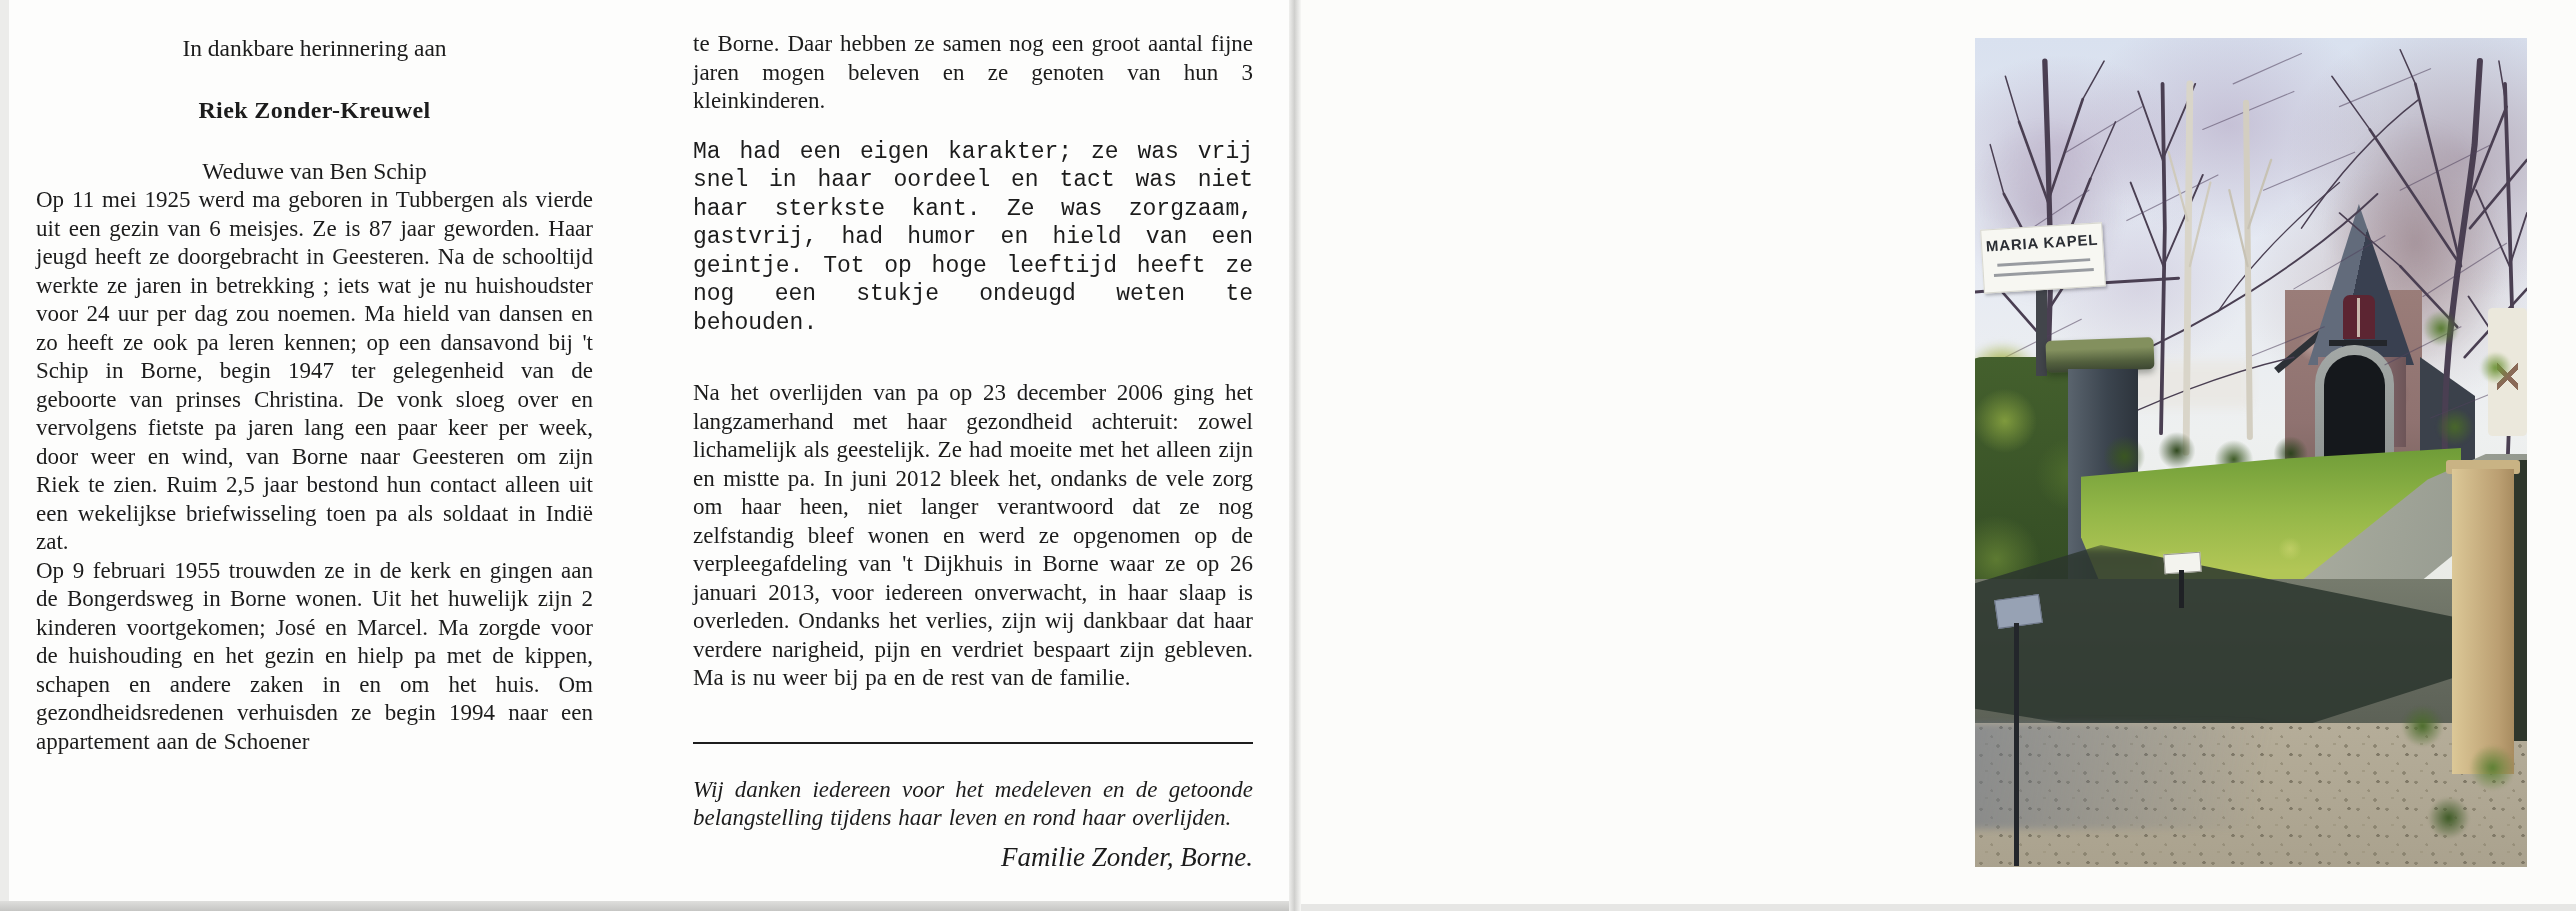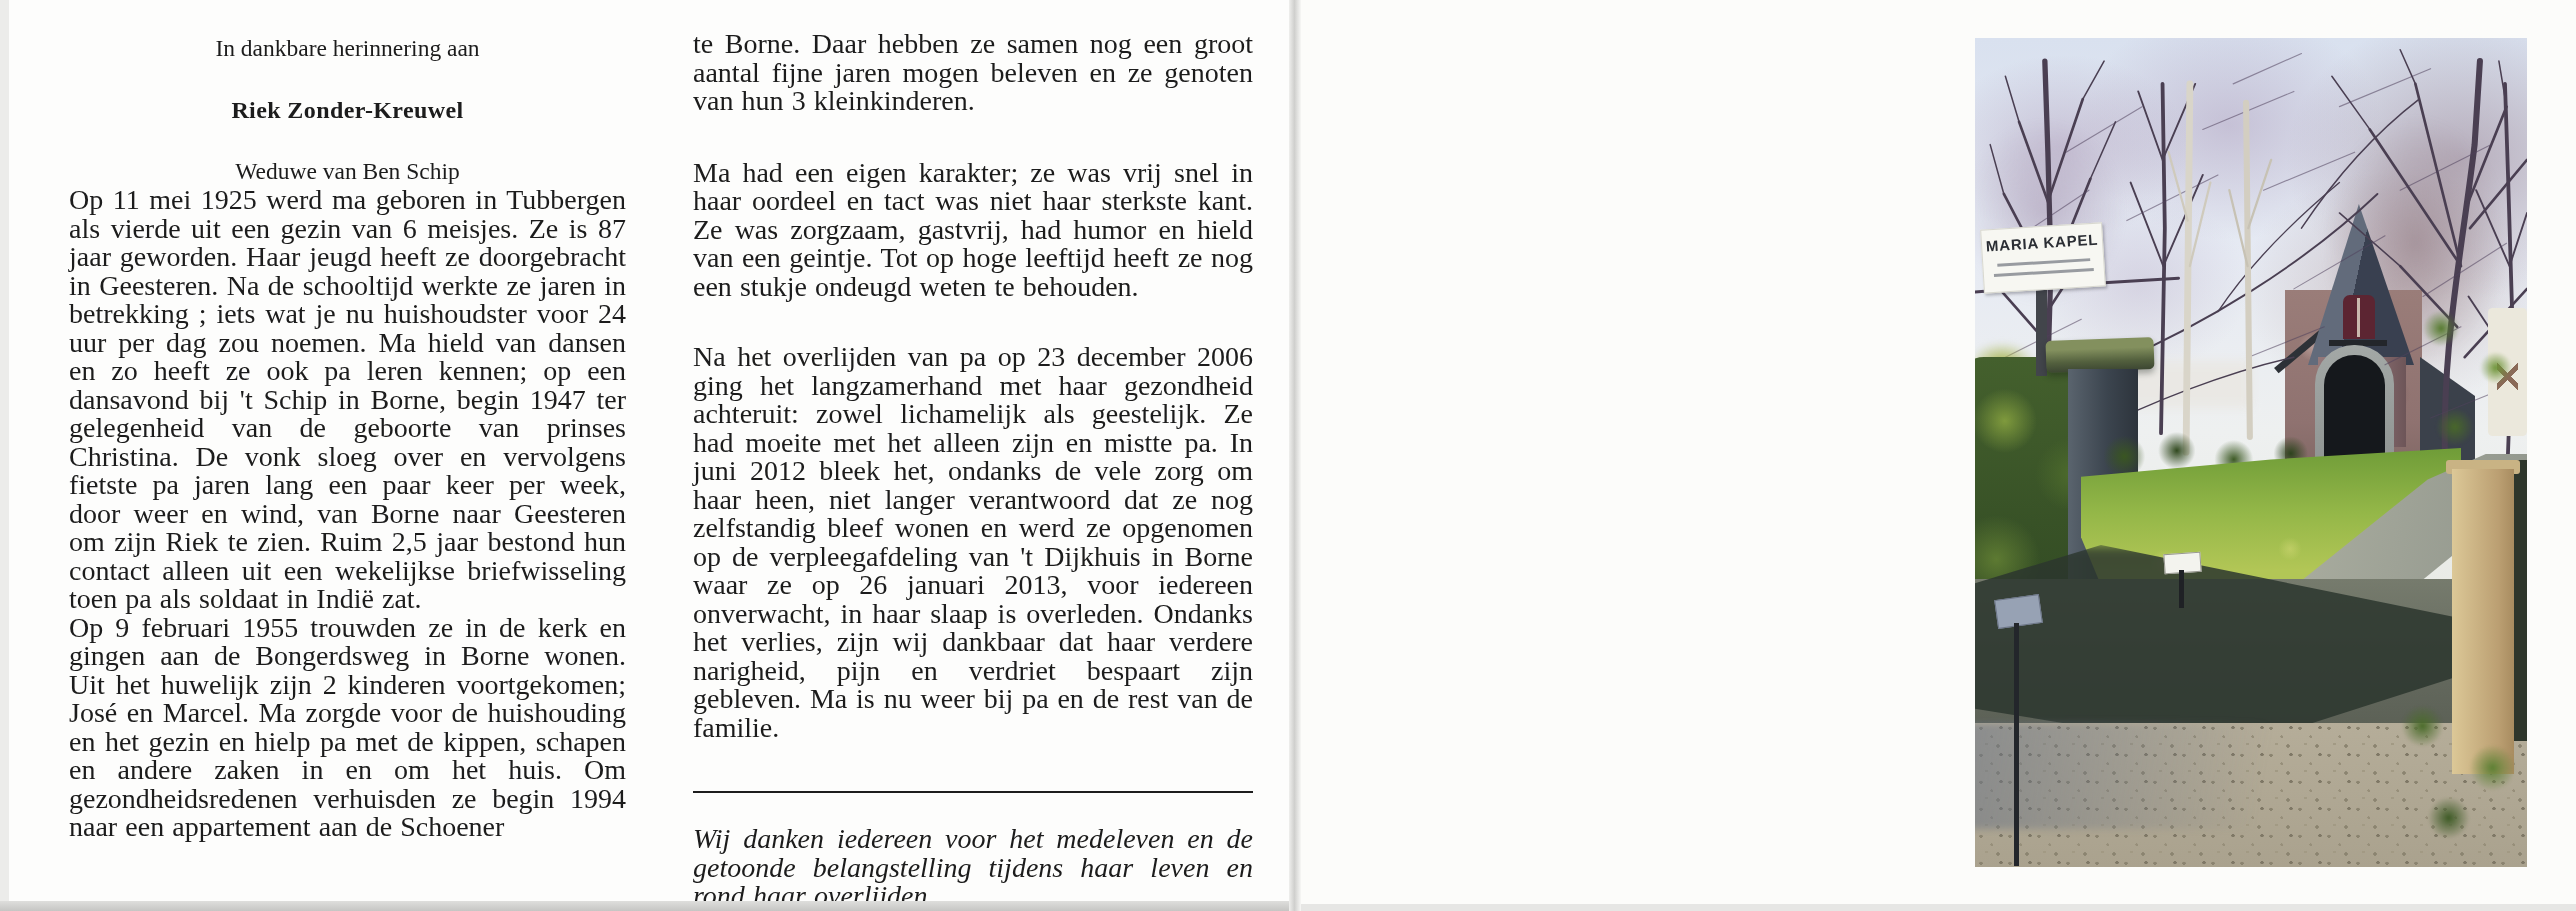--- a/index.html
+++ b/index.html
@@ -9,31 +9,31 @@
   
   .card{position:absolute;left:0;top:0;width:1291px;height:911px;background:#fdfdfc;}
   .card-left-strip{position:absolute;left:0;top:0;width:9px;height:911px;background:#ececea;}
   .card-bottom-strip{position:absolute;left:0;top:901px;width:1291px;height:10.6px;
           background:linear-gradient(180deg,#dededc,#c3c3c1);}
   .card-right-edge{position:absolute;left:1289px;top:0;width:12px;height:911px;
           background:linear-gradient(90deg,#efefed,#cfcfcd 45%,#f7f7f5);}
   .right-bottom-strip{position:absolute;left:1301px;top:904px;width:1275px;height:6.8px;background:#e6e6e4;}
 
   .col{position:absolute;top:0;}
-  .col1{left:69px;width:557px;}
+  .col1{left:36px;width:557px;}
   .col2{left:693px;width:560px;}
 
   .memo-header{margin-top:33px;font-size:23.5px;text-align:center;line-height:30px;}
   .memo-name{margin-top:26px;font-size:24px;font-weight:bold;text-align:center;line-height:43px;letter-spacing:0.4px;}
   .memo-subtitle{margin-top:24px;font-size:23.5px;text-align:center;line-height:30px;}
-  .body-par{margin:0;font-size:28px;line-height:28.5px;text-align:justify;word-spacing:1.1px;}
+  .body-par{margin:0;font-size:23px;line-height:28.5px;text-align:justify;word-spacing:1.1px;}
   .col1 .p1{}
   .col1 .p2{}
   .col2 .p1{margin-top:30px;}
-  .col2 .p2{margin-top:43px;}
+  .col2 .p2{margin-top:22px;font-family:Liberation Mono, monospace;}
   .col2 .p3{margin-top:42px;}
   .divider{margin:49px 0 0 0;border:none;border-top:2.3px solid #1d1d1d;width:100%;}
   .thanks{margin-top:32px;font-style:italic;}
   .signature{margin-top:10.6px;font-size:27px;font-style:italic;text-align:right;line-height:29px;}
 
   
   .photo{position:absolute;left:1975px;top:38px;width:552px;height:829px;overflow:hidden;background:#e7ebf3;}
   .photo *{position:absolute;}
 
   .sky{left:0;top:0;width:552px;height:547px;

